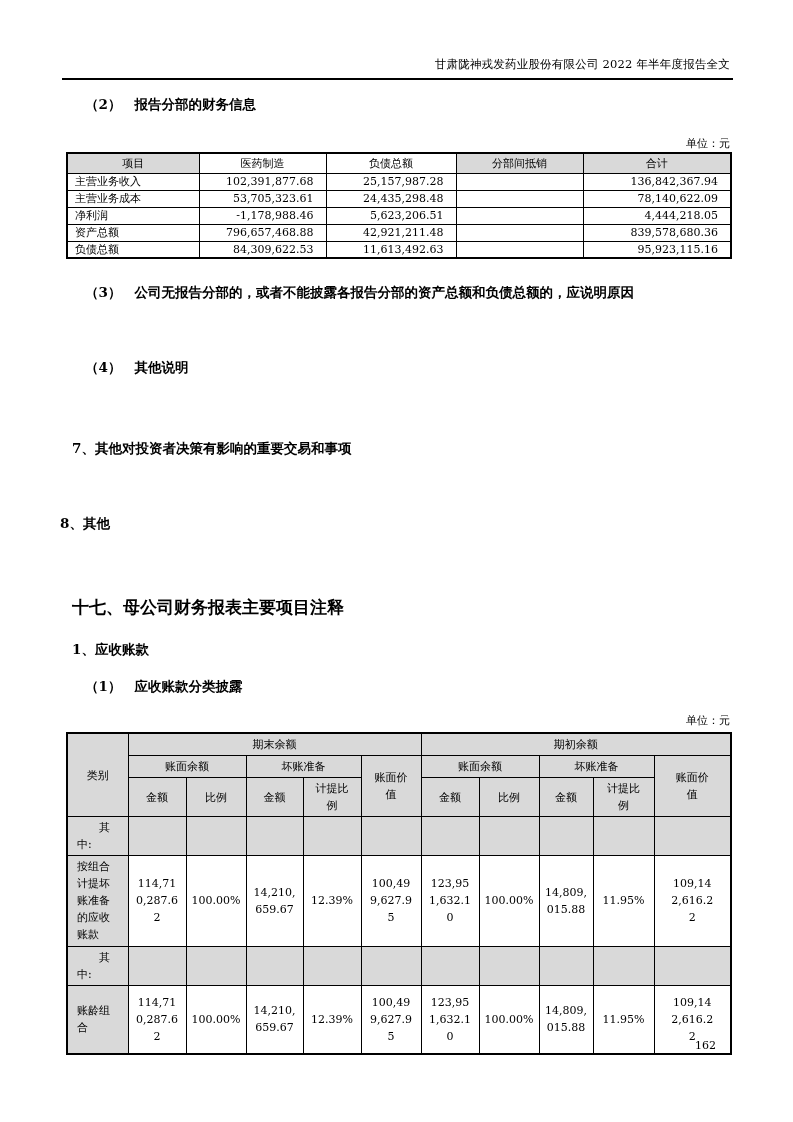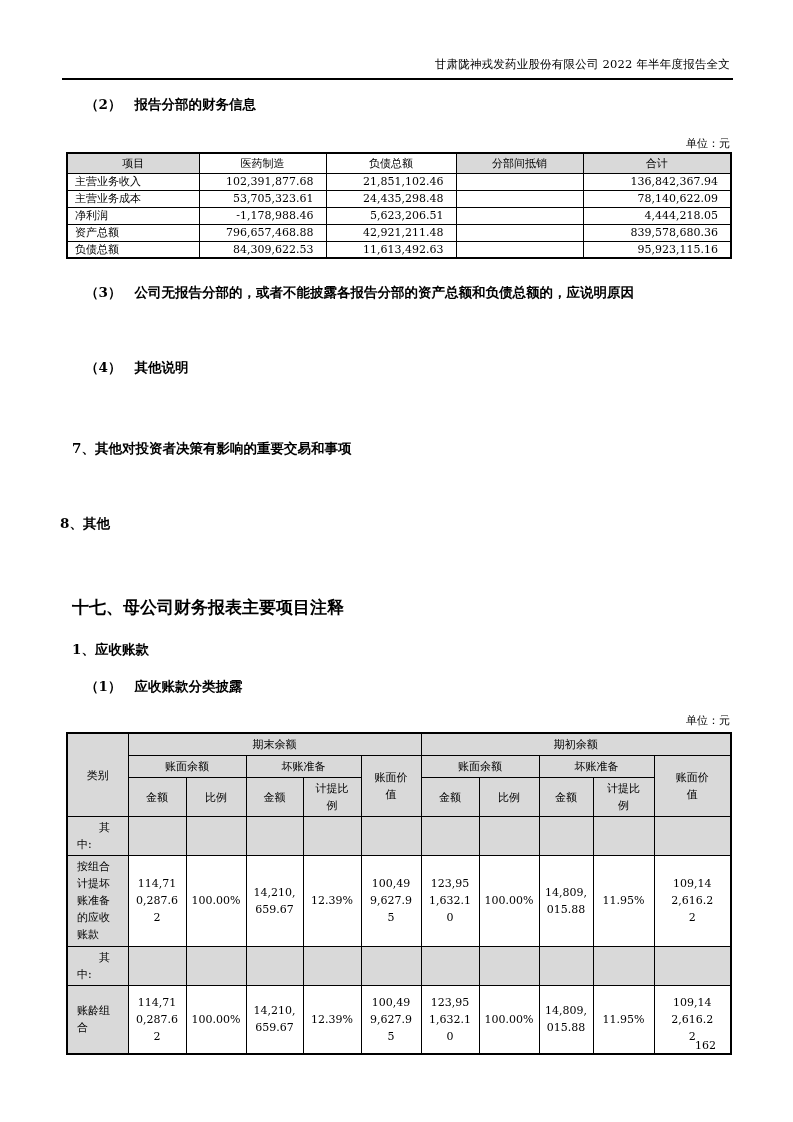--- a/index.html
+++ b/index.html
@@ -88,21 +88,21 @@
         <tr>
       <th class="gray">项目</th>
       <th>医药制造</th>
       <th>负债总额</th>
       <th class="gray">分部间抵销</th>
       <th class="gray">合计</th>
     </tr>
     <tr>
       <td class="lbl">主营业务收入</td>
       <td class="num">102,391,877.68</td>
-      <td class="num">21,851,102.46</td>
+      <td class="num">25,157,987.28</td>
       <td class="num"></td>
       <td class="num">136,842,367.94</td>
     </tr>
     <tr>
       <td class="lbl">主营业务成本</td>
       <td class="num">53,705,323.61</td>
       <td class="num">24,435,298.48</td>
       <td class="num"></td>
       <td class="num">78,140,622.09</td>
     </tr>

